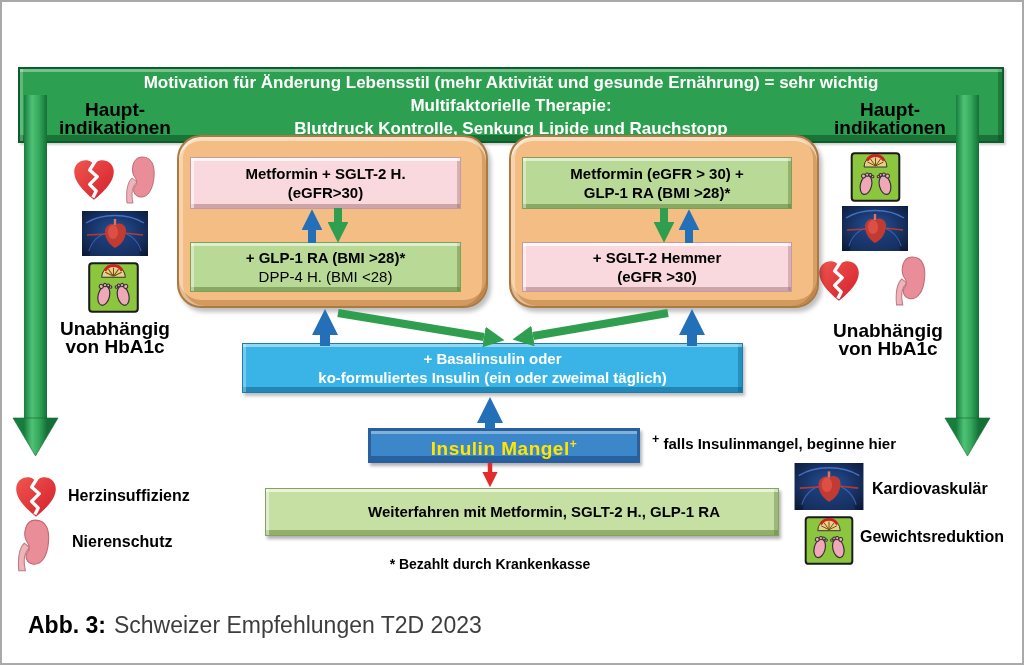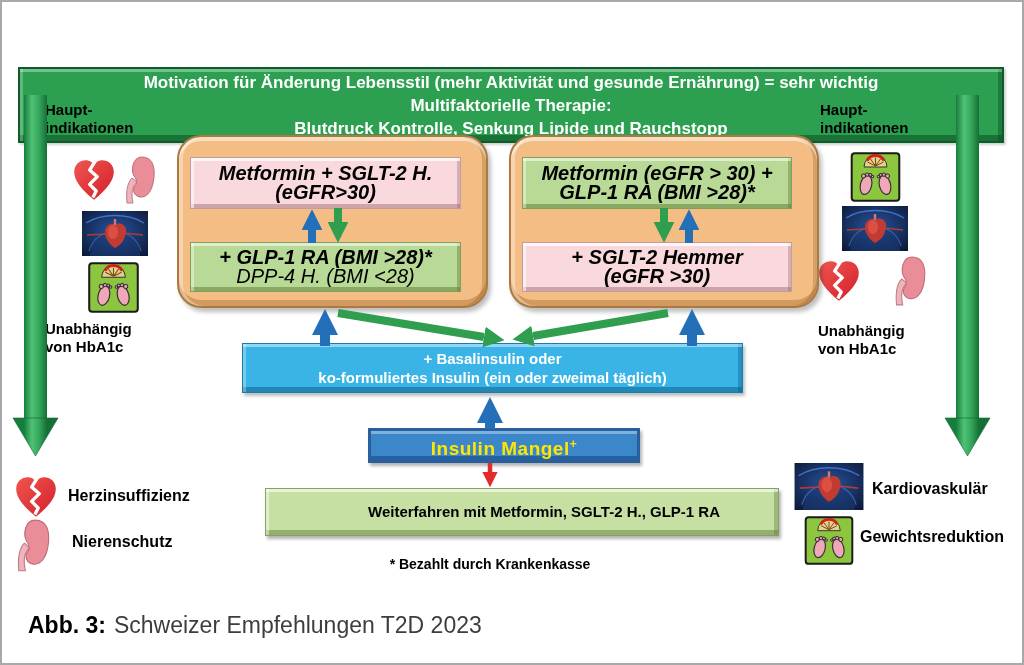--- a/index.html
+++ b/index.html
@@ -14,29 +14,29 @@
   
   .banner{
     left:16px;top:17px;width:982px;height:72px;
     background:#2ca050;border:2px solid #0d5c29;color:#fff;
     box-shadow:inset 0 3px 0 rgba(255,255,255,.35),inset 3px 0 0 rgba(255,255,255,.25),
                inset 0 -6px 0 rgba(6,70,28,.5),inset -4px 0 0 rgba(6,70,28,.4),
                2px 2px 2px rgba(0,0,0,.18);
     font-size:17px;line-height:23px;font-weight:bold;margin-top:48px;
   }
   
-  .side-label{font-size:15px;line-height:18px;font-weight:bold;text-align:left;}
+  .side-label{font-size:19px;line-height:18px;font-weight:bold;text-align:center;}
   
   .orange{
     background:#f3bd83;border:2px solid #aa7a42;border-radius:24px;
     box-shadow:inset 0 4px 0 rgba(255,255,255,.5),inset 4px 0 0 rgba(255,255,255,.35),
                inset 0 -6px 0 rgba(150,90,30,.35),inset -4px 0 0 rgba(150,90,30,.3),
                3px 4px 4px rgba(0,0,0,.25);
   }
-  .innerbox{left:11px;right:25px;font-size:20px;line-height:19px;font-style:italic;}
+  .innerbox{left:11px;right:25px;font-size:15px;line-height:19px;}
   .pinkbox{
     background:#f9d9dd;border:1px solid #c59ba1;
     box-shadow:inset 0 3px 0 rgba(255,255,255,.75),inset 3px 0 0 rgba(255,255,255,.55),
                inset 0 -4px 0 rgba(150,100,105,.45),inset -3px 0 0 rgba(150,100,105,.35);
   }
   .greenbox{
     background:#b9d996;border:1px solid #7fa057;
     box-shadow:inset 0 3px 0 rgba(255,255,255,.55),inset 3px 0 0 rgba(255,255,255,.4),
                inset 0 -4px 0 rgba(90,120,50,.5),inset -3px 0 0 rgba(90,120,50,.4);
   }
@@ -201,20 +201,23 @@
     </div>
   </div>
 
   <div class="abs ctr basal">
     <div>+ Basalinsulin oder</div>
     <div>ko-formuliertes Insulin (ein oder zweimal täglich)</div>
   </div>
 
   <div class="abs ctr insulin">
     <div><span>Insulin Mangel</span><sup>+</sup></div>
+  </div>
+  <div class="abs note" style="left:650px;top:430px;width:300px;">
+    <sup>+</sup><span> falls Insulinmangel, beginne hier</span>
   </div>
 
   <div class="abs ctr contbox">
     <div>Weiterfahren mit Metformin, SGLT-2 H., GLP-1 RA</div>
   </div>
 
   <div class="abs footnote" style="left:338px;top:554px;width:300px;">* Bezahlt durch Krankenkasse</div>
 
   <svg class="abs icon" style="left:12px;top:473px" width="44" height="44">
       <use href="#sym-broken-heart"></use>

